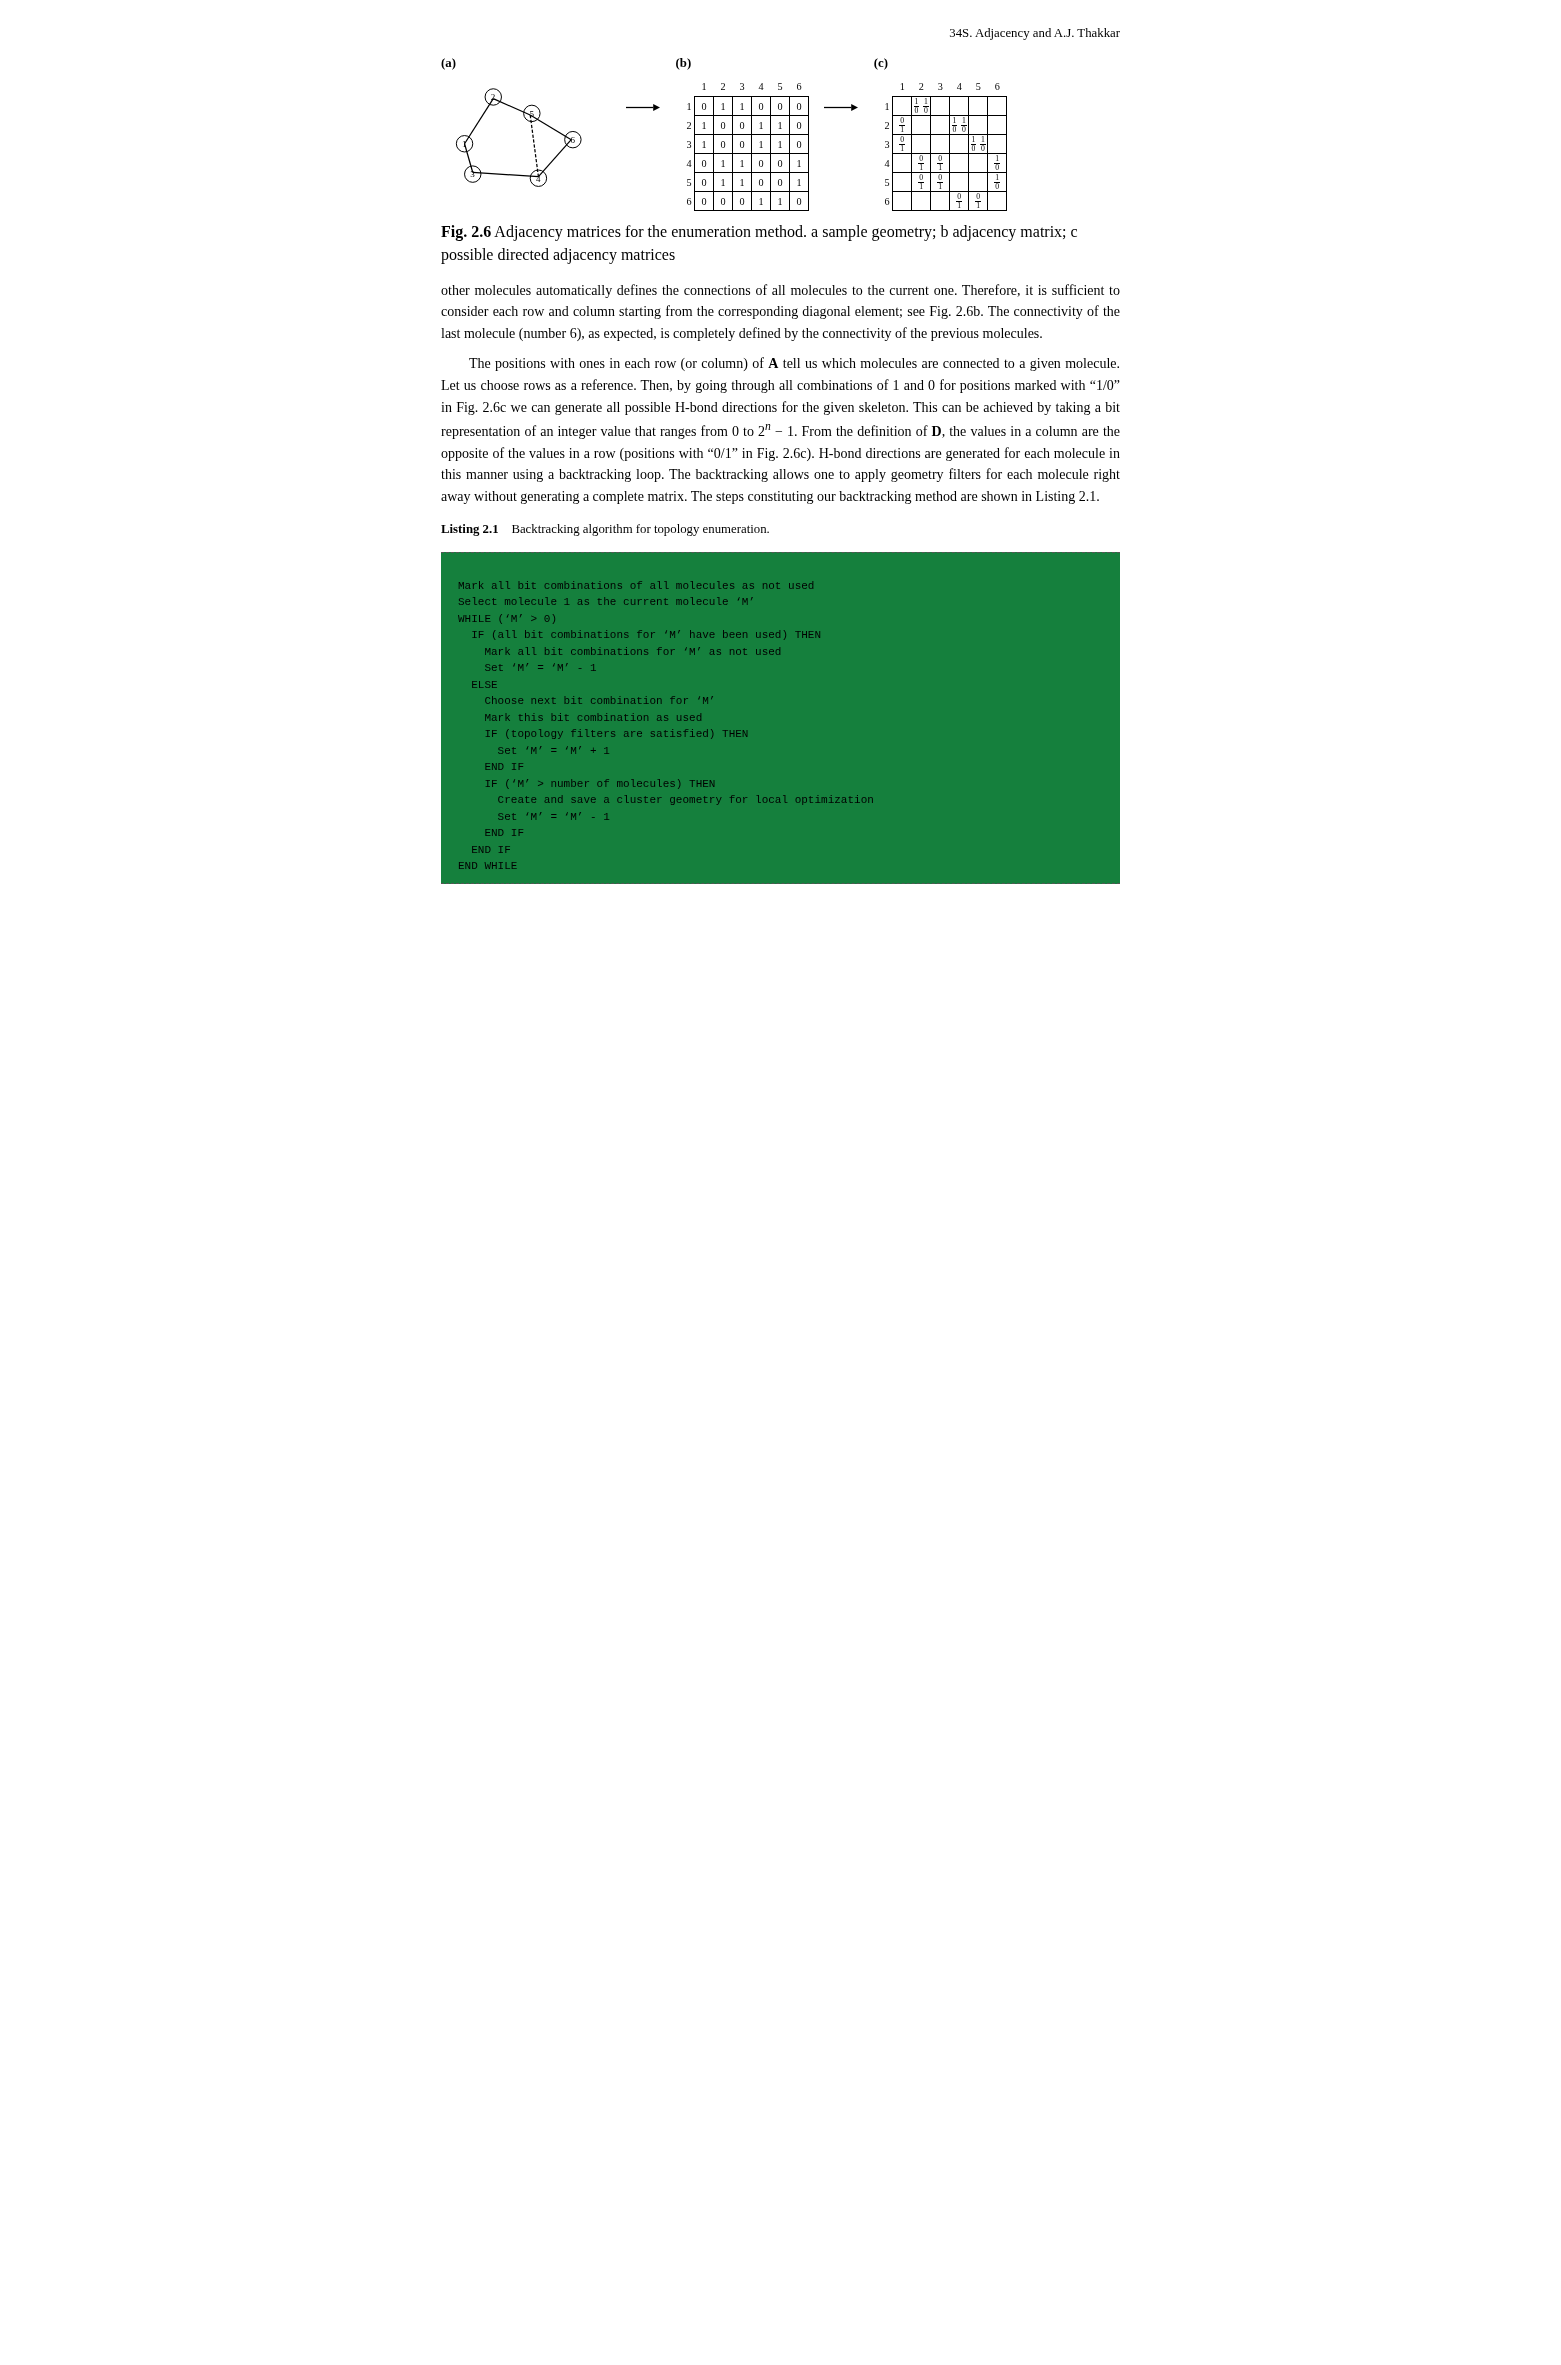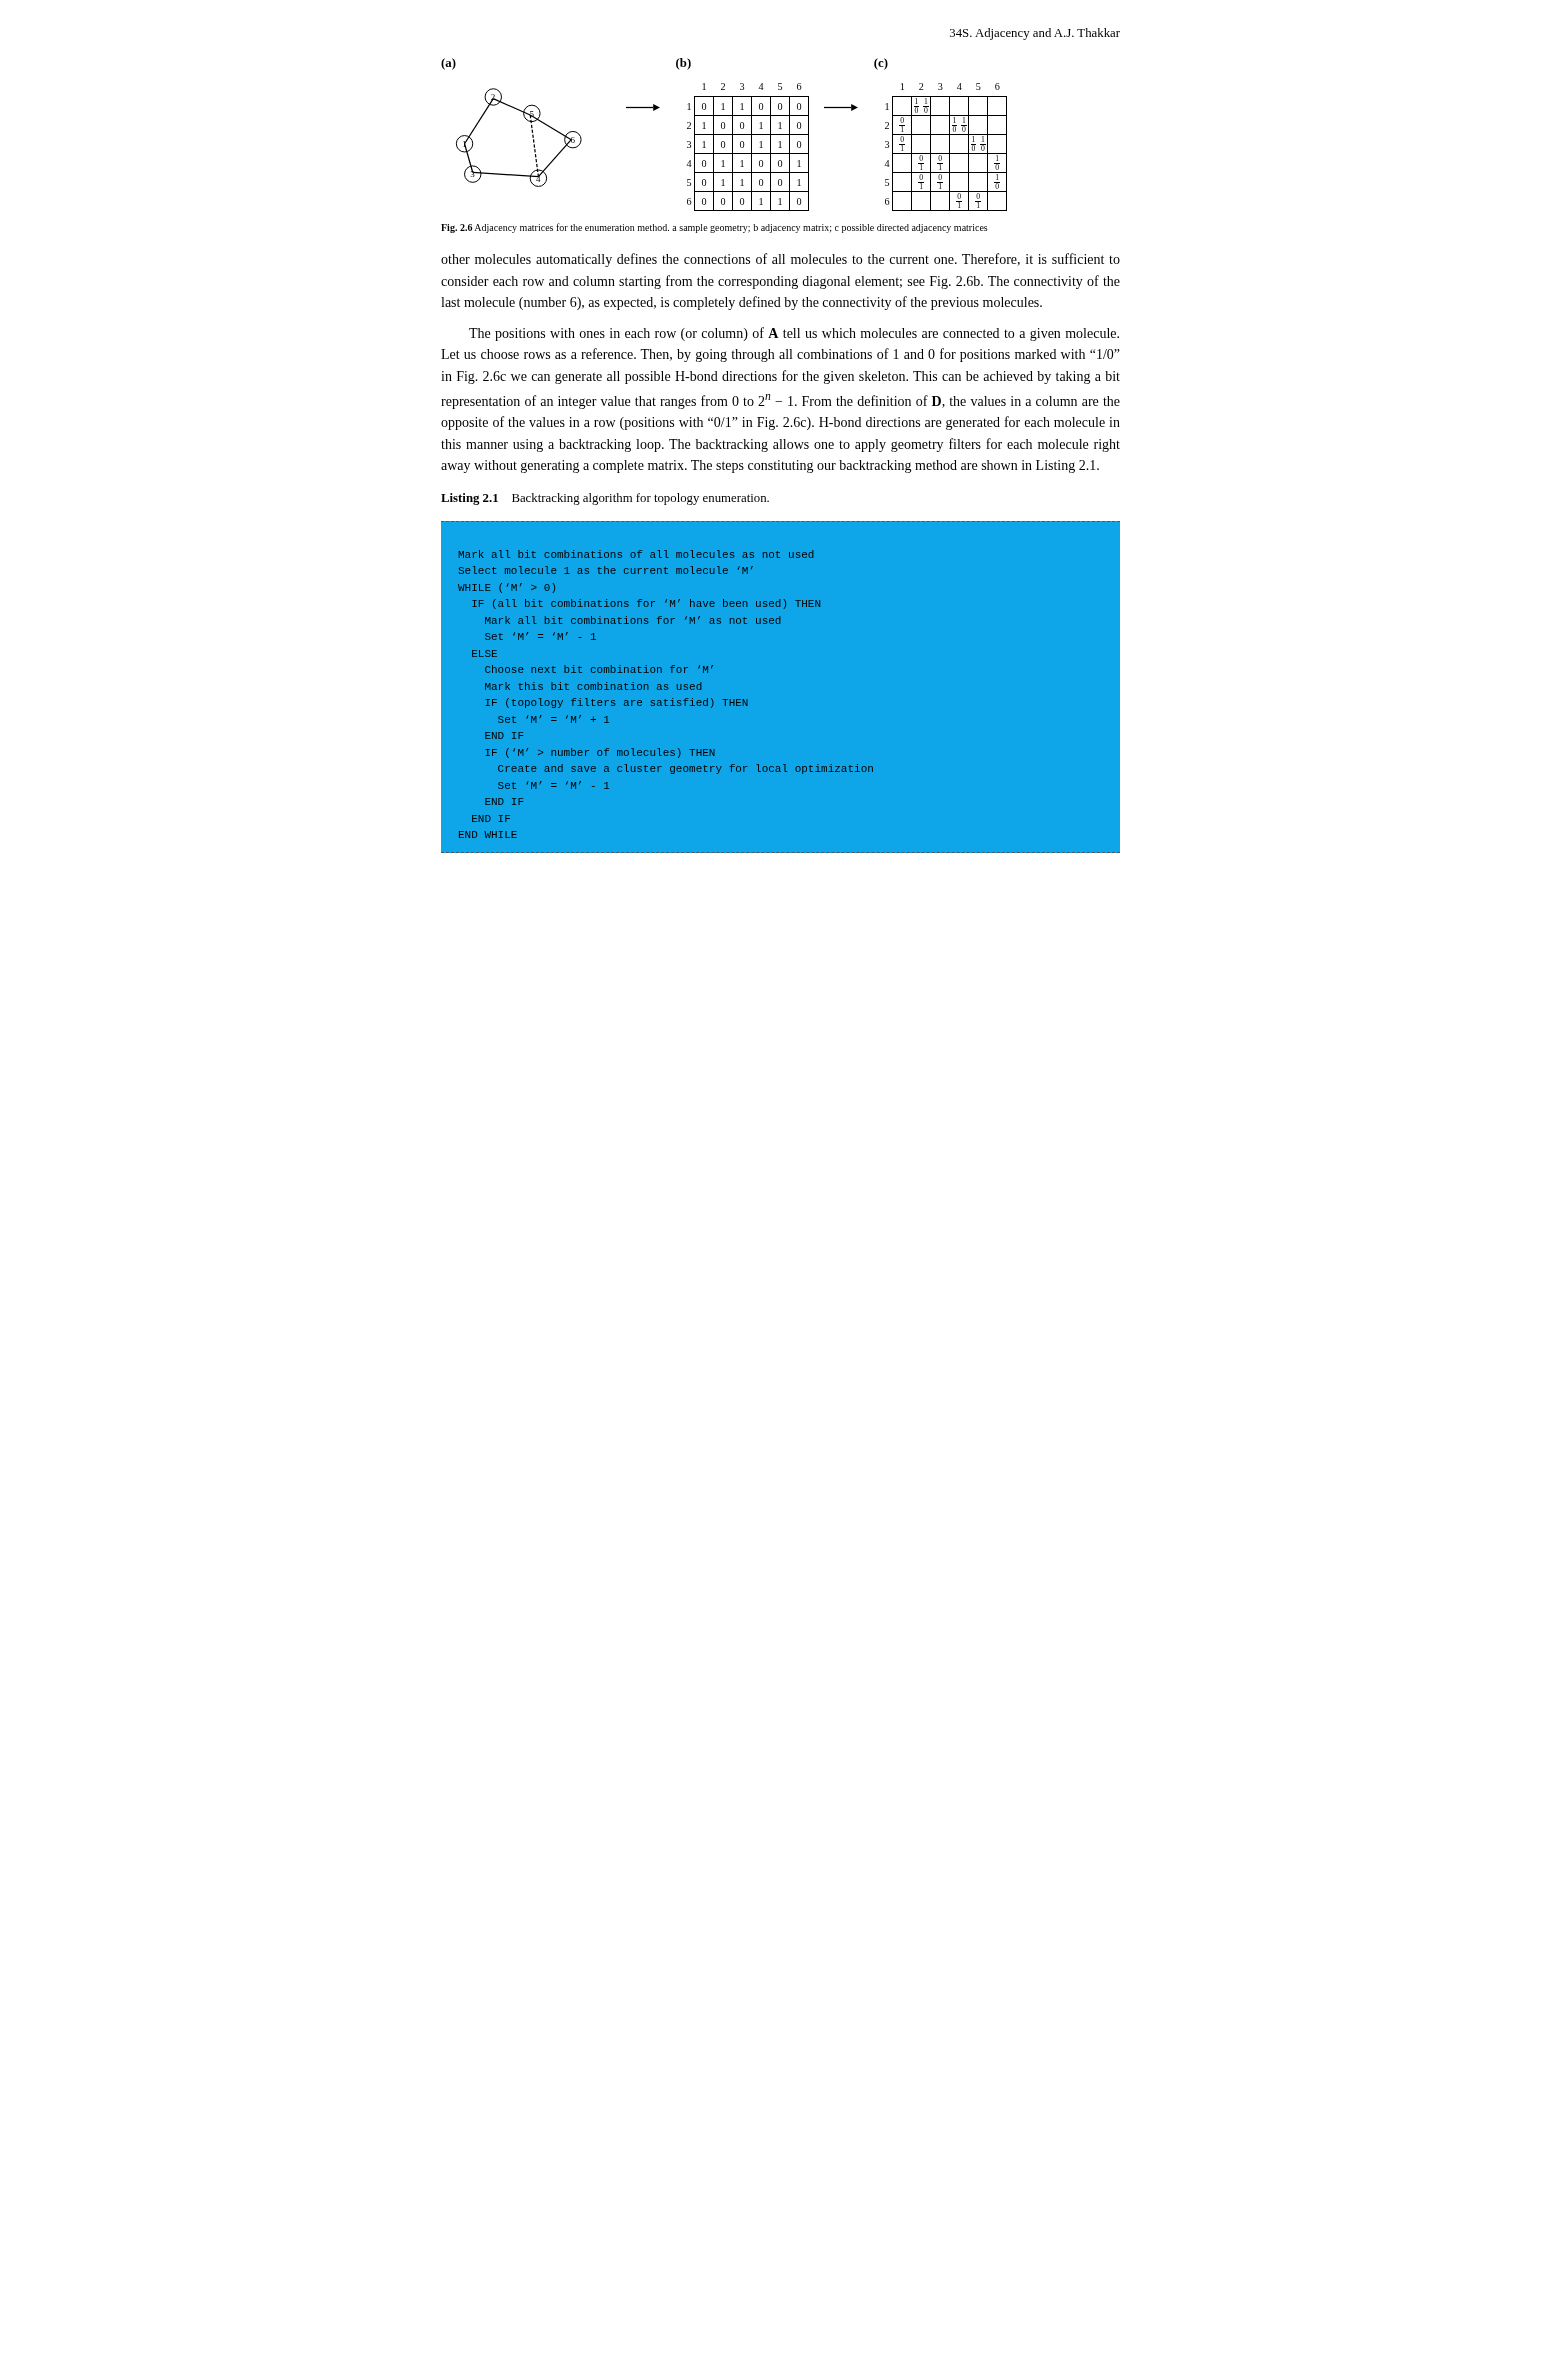--- a/index.html
+++ b/index.html
@@ -103,21 +103,21 @@
     .frac-pair {
       display: flex;
       gap: 0.9px;
       justify-content: center;
       align-items: center;
       font-size: 7.7px;
     }
 
     
     .figure-caption {
-      font-size: 10px;
+      font-size: 16px;
       margin-bottom: 13.6px;
       line-height: 1.4;
     }
 
     .figure-caption strong {
       font-weight: bold;
     }
 
     
     .main-text {
@@ -149,21 +149,21 @@
 
     .code-block {
       font-family: "Courier New", Courier, monospace;
       font-size: 11px;
       line-height: 1.5;
       border-top: 0.9px dashed #555;
       border-bottom: 0.9px dashed #555;
       padding: 8.5px 17px;
       margin-top: 5.1px;
       white-space: pre;
-      background: #0ea5e9;
+      background: #15803d;
     }
 
     
     .arrow-svg {
       width: 34px;
       height: 17px;
     }
   </style>
 </head>
 <body>

